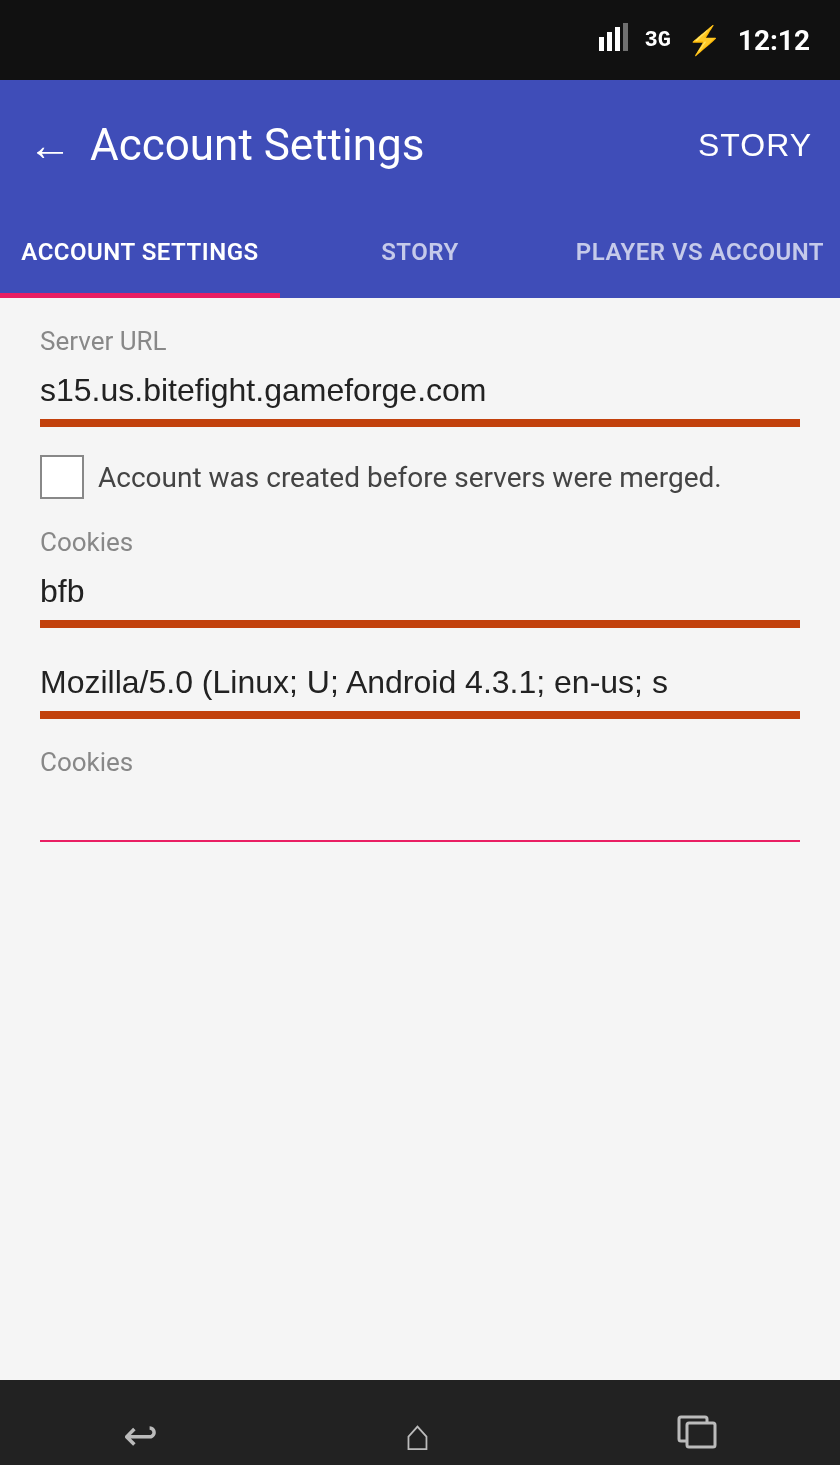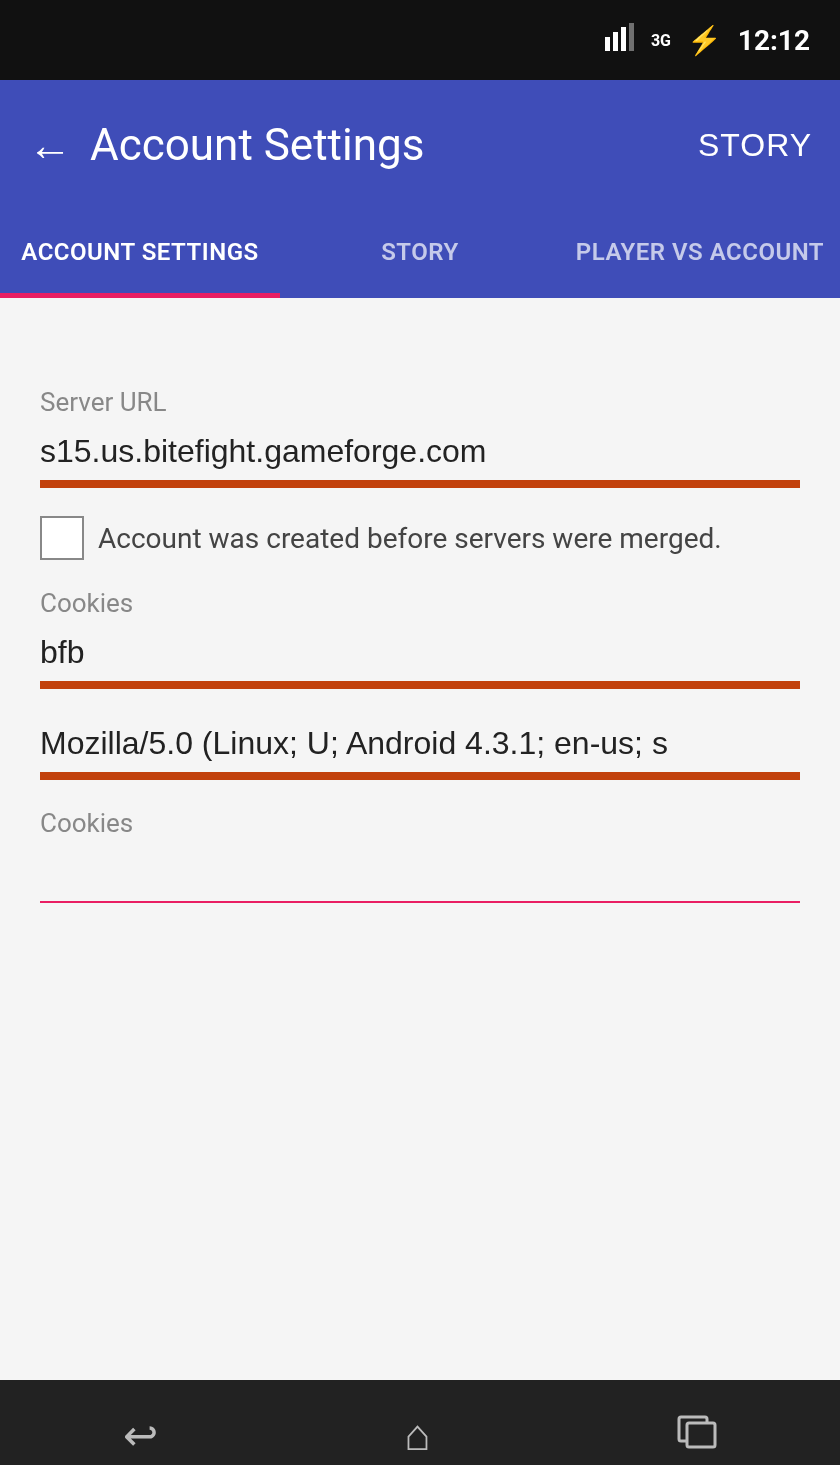--- a/index.html
+++ b/index.html
@@ -126,23 +126,22 @@
       left: 0;
       right: 0;
       height: 5px;
       background: #e91e63;
     }
 
     
     .content {
       flex: 1;
       background: #f5f5f5;
-      padding: 45px 40px;
+      padding: 28px 40px;
       overflow-y: auto;
-      margin-top: 44px;
     }
 
     
     .field-group {
       margin-bottom: 28px;
     }
 
     .field-label {
       color: #888;
       font-size: 26px;
@@ -211,21 +210,21 @@
 
 <div class="status-bar">
   <span class="signal-icon">
     <svg width="30" height="28" viewBox="0 0 30 28" fill="white">
       <rect x="0" y="14" width="5" height="14" fill="white"></rect>
       <rect x="8" y="9" width="5" height="19" fill="white"></rect>
       <rect x="16" y="4" width="5" height="24" fill="white"></rect>
       <rect x="24" y="0" width="5" height="28" fill="rgba(255,255,255,0.4)"></rect>
     </svg>
   </span>
-  <span style="color:#fff;font-size:16px;font-weight:bold;">3G</span>
+  <span style="color:#fff;font-size:22px;font-weight:bold;font-family:Liberation Mono, monospace;">3G</span>
   <span class="battery-icon" style="color:#4fc3f7;font-size:28px;">⚡</span>
   <span class="status-bar-text">12:12</span>
 </div>
 
 <div class="screen">
 
   <div class="app-bar">
     <div class="app-bar-left">
       <span class="back-arrow">←</span>
       <span class="app-bar-title">Account Settings</span>

